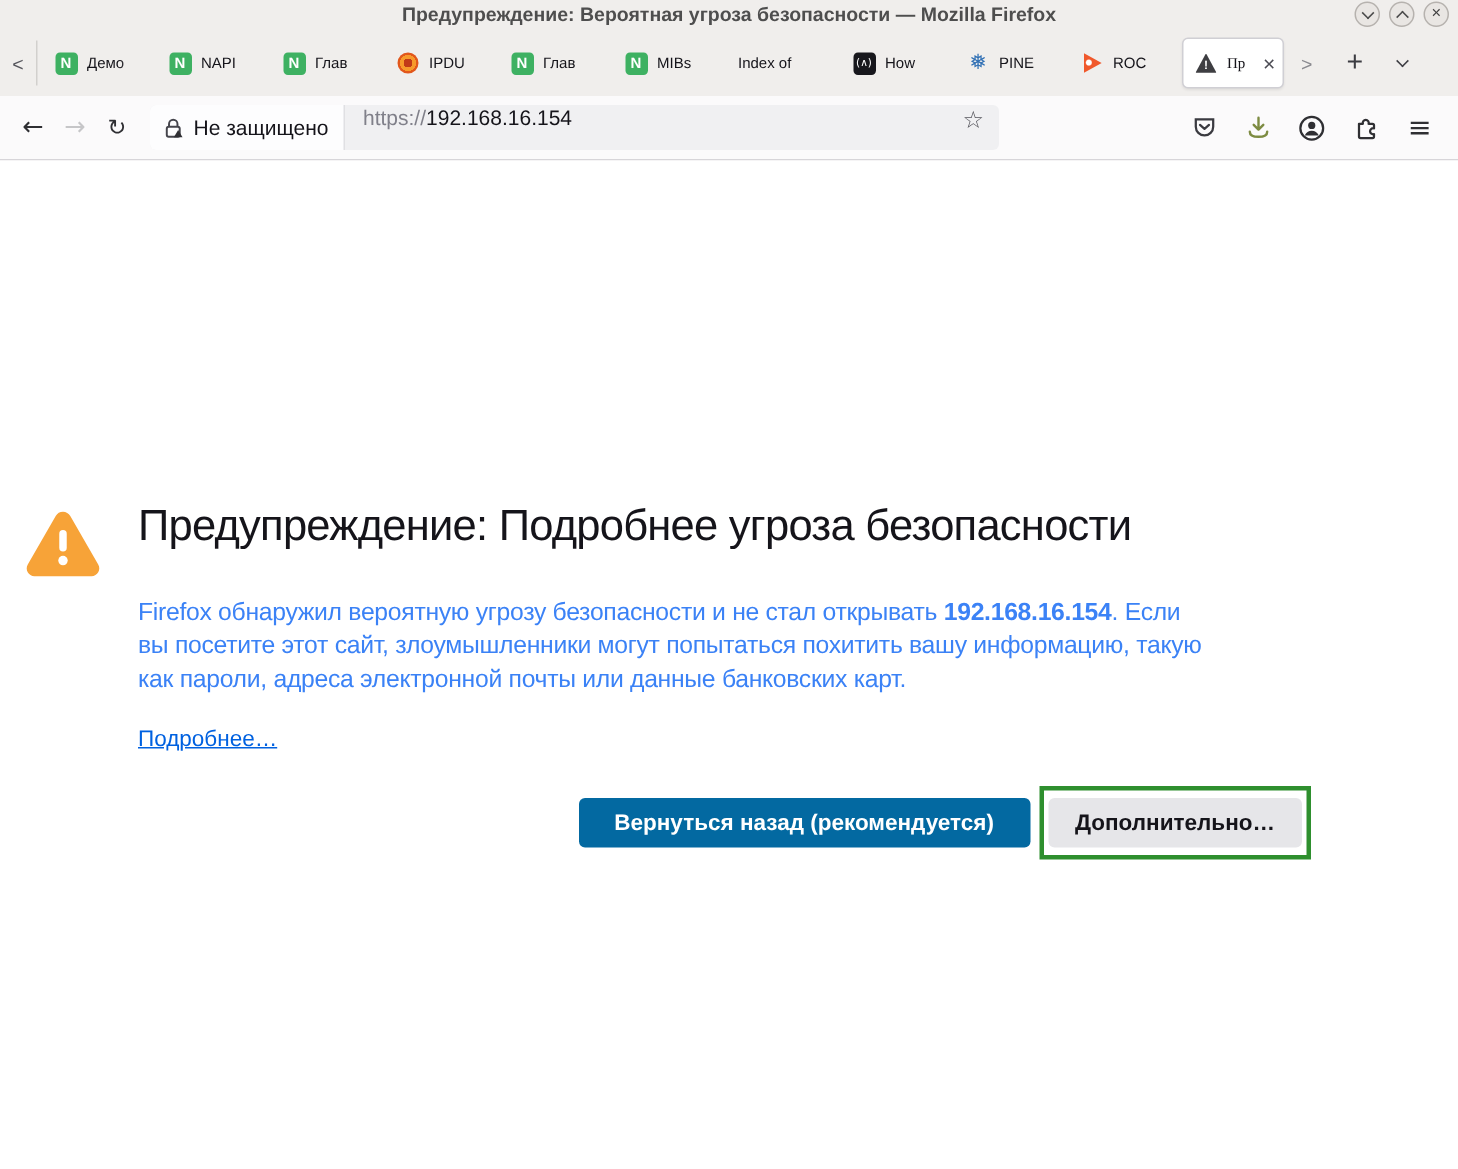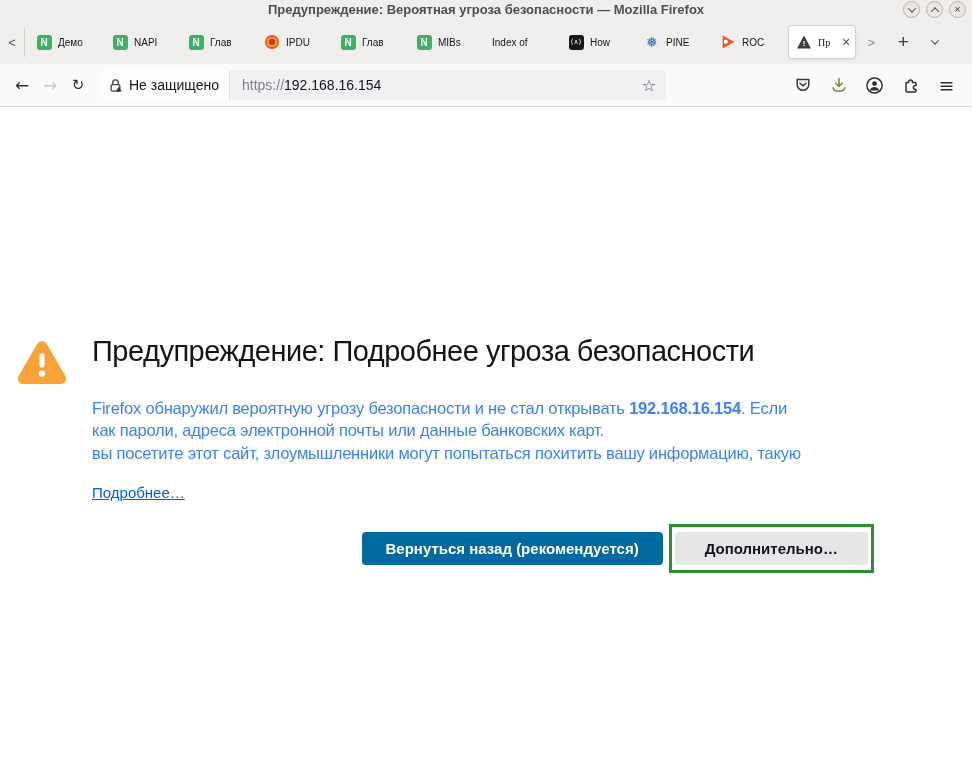--- a/index.html
+++ b/index.html
@@ -72,21 +72,21 @@
   .navbar {
     height:43px; background:#fbfafb; border-bottom:1px solid #d7d5d9;
     display:flex; align-items:center; padding:0 10px 0 8px; flex:0 0 auto;
   }
   .nav-icon { font-family:"DejaVu Sans", sans-serif; font-size:17px; color:#2f2f33;
     width:28px; text-align:center; flex:0 0 auto; }
   .nav-icon.disabled { color:#c6c6c8; }
   .nav-icon.reload { font-size:15px; margin-right:8px; }
   .urlbar {
     height:30px; background:#f0f0f2; border-radius:4px; flex:0 0 auto; width:566px;
-    display:flex; align-items:center; overflow:hidden; margin-right:12px;
+    display:flex; align-items:flex-start; overflow:hidden; margin-right:12px;
   }
   .url-chip {
     height:100%; background:#fdfdfe; border-right:1px solid #e0e0e3;
     display:flex; align-items:center; padding:0 10px 0 8px; gap:6px; flex:0 0 auto;
   }
   .url-chip .sec-label { font-size:14px; color:#15141a; }
   .url-text { font-size:14px; padding-left:12px; flex:1; white-space:nowrap; }
   .url-text .scheme { color:#80808a; }
   .url-text .host { color:#15141a; }
   .urlbar .star { font-family:"DejaVu Sans", sans-serif; font-size:16px; color:#55555c;
@@ -110,21 +110,21 @@
   .learn-more { font-size:15px; color:#0061e0; text-decoration:underline; display:inline-block; margin-bottom:23px; cursor:pointer; }
   .btn-row { display:flex; justify-content:flex-end; align-items:center; gap:6px; }
   .btn-primary {
     background:#0369a1; color:#fff; border:none; border-radius:4px;
     height:33px; padding:0 24px; font-size:15px; font-weight:700;
     font-family:"Liberation Sans", sans-serif; cursor:pointer;
   }
   .annotation-box { border:3px solid #2e8f2e; padding:5px 3px; }
   .btn-secondary {
     background:#e6e6e9; color:#15141a; border:none; border-radius:4px;
-    height:33px; padding:0 30px; font-size:15px; font-weight:700;
+    height:33px; padding:0 18px; font-size:15px; font-weight:700;
     font-family:"Liberation Sans", sans-serif; cursor:pointer;
   }
 </style>
 </head>
 <body>
 
 <div class="window">
 
   <div class="titlebar">
     <div class="title">Предупреждение: Вероятная угроза безопасности — Mozilla Firefox</div>
@@ -272,22 +272,22 @@
     <div class="warning-section">
       <svg class="warn-triangle" width="52" height="52" viewBox="0 0 24 24">
         <path d="M12 2.4c.92 0 1.77.49 2.24 1.3l8.6 14.9c.92 1.6-.23 3.6-2.08 3.6H3.24c-1.85 0-3-2-2.08-3.6l8.6-14.9A2.59 2.59 0 0 1 12 2.4z" fill="#f7a338"></path>
         <rect x="10.85" y="8" width="2.3" height="6.6" rx="1.15" fill="#ffffff"></rect>
         <circle cx="12" cy="17.4" r="1.45" fill="#ffffff"></circle>
       </svg>
       <div class="text-col">
         <h1>Предупреждение: Подробнее угроза безопасности</h1>
         <div class="body-par">
           <span class="line"><span>Firefox обнаружил вероятную угрозу безопасности и не стал открывать </span><span class="host-bold">192.168.16.154</span><span>. Если</span></span>
+          <span class="line">вы посетите этот сайт, злоумышленники могут попытаться похитить вашу информацию, такую</span>
           <span class="line">как пароли, адреса электронной почты или данные банковских карт.</span>
-          <span class="line">вы посетите этот сайт, злоумышленники могут попытаться похитить вашу информацию, такую</span>
         </div>
         <a class="learn-more">Подробнее…</a>
         <div class="btn-row">
           <button class="btn-primary">Вернуться назад (рекомендуется)</button>
           <div class="annotation-box">
             <button class="btn-secondary">Дополнительно…</button>
           </div>
         </div>
       </div>
     </div>

